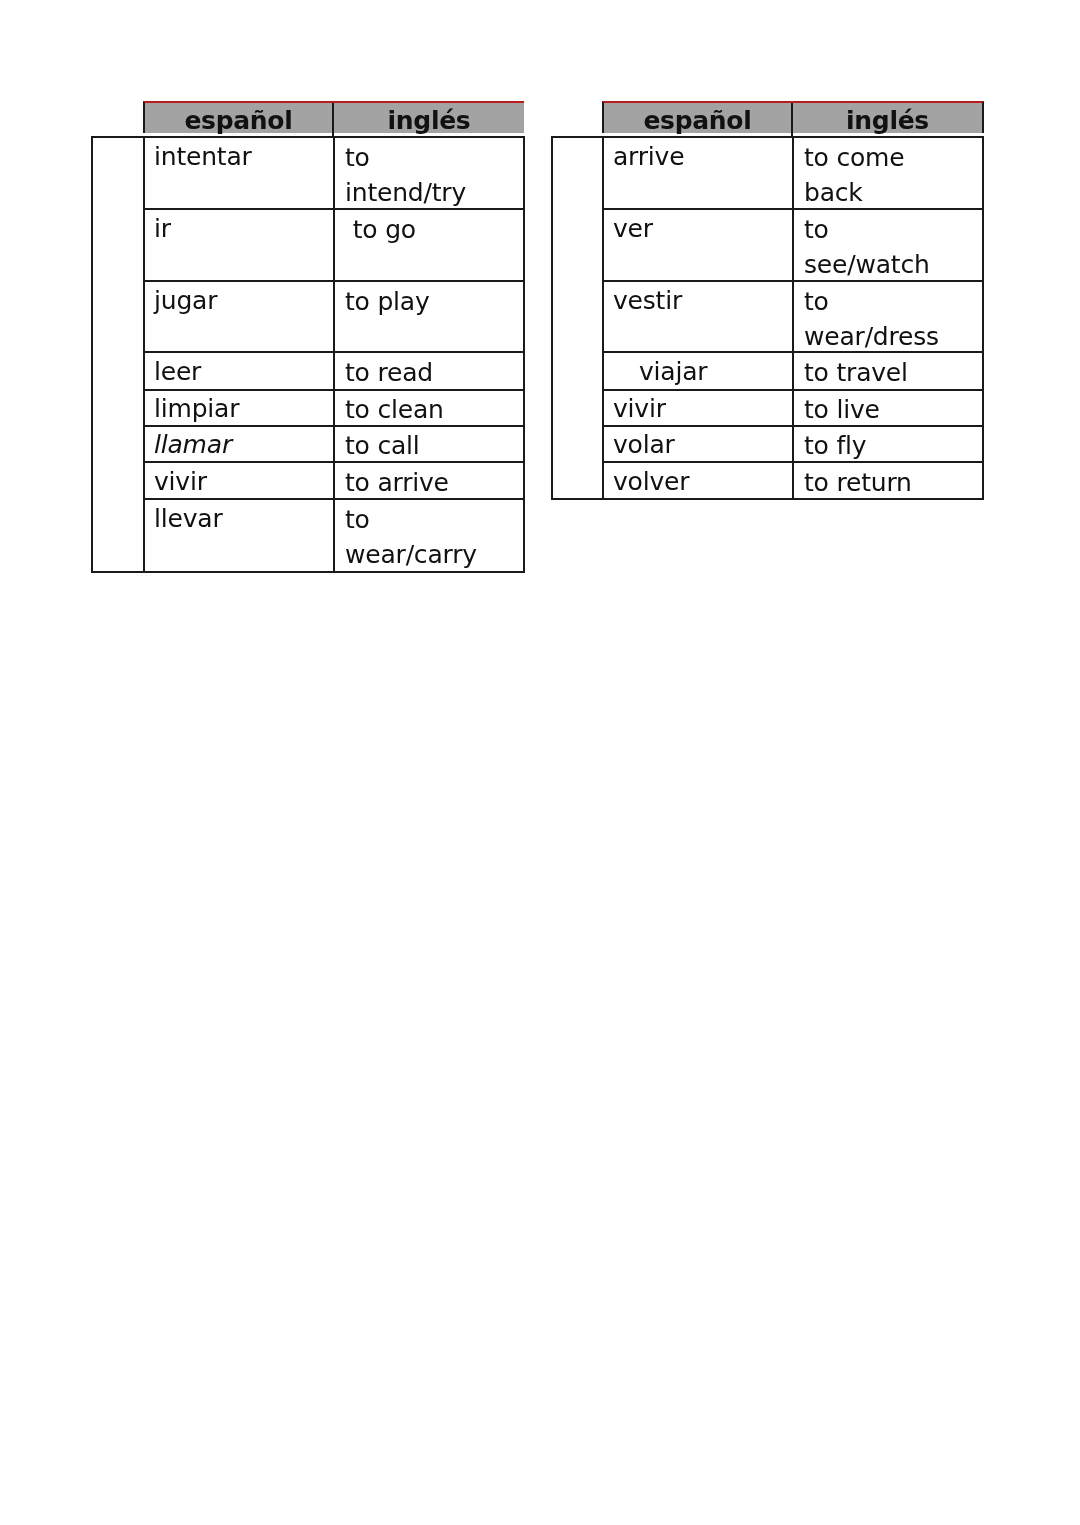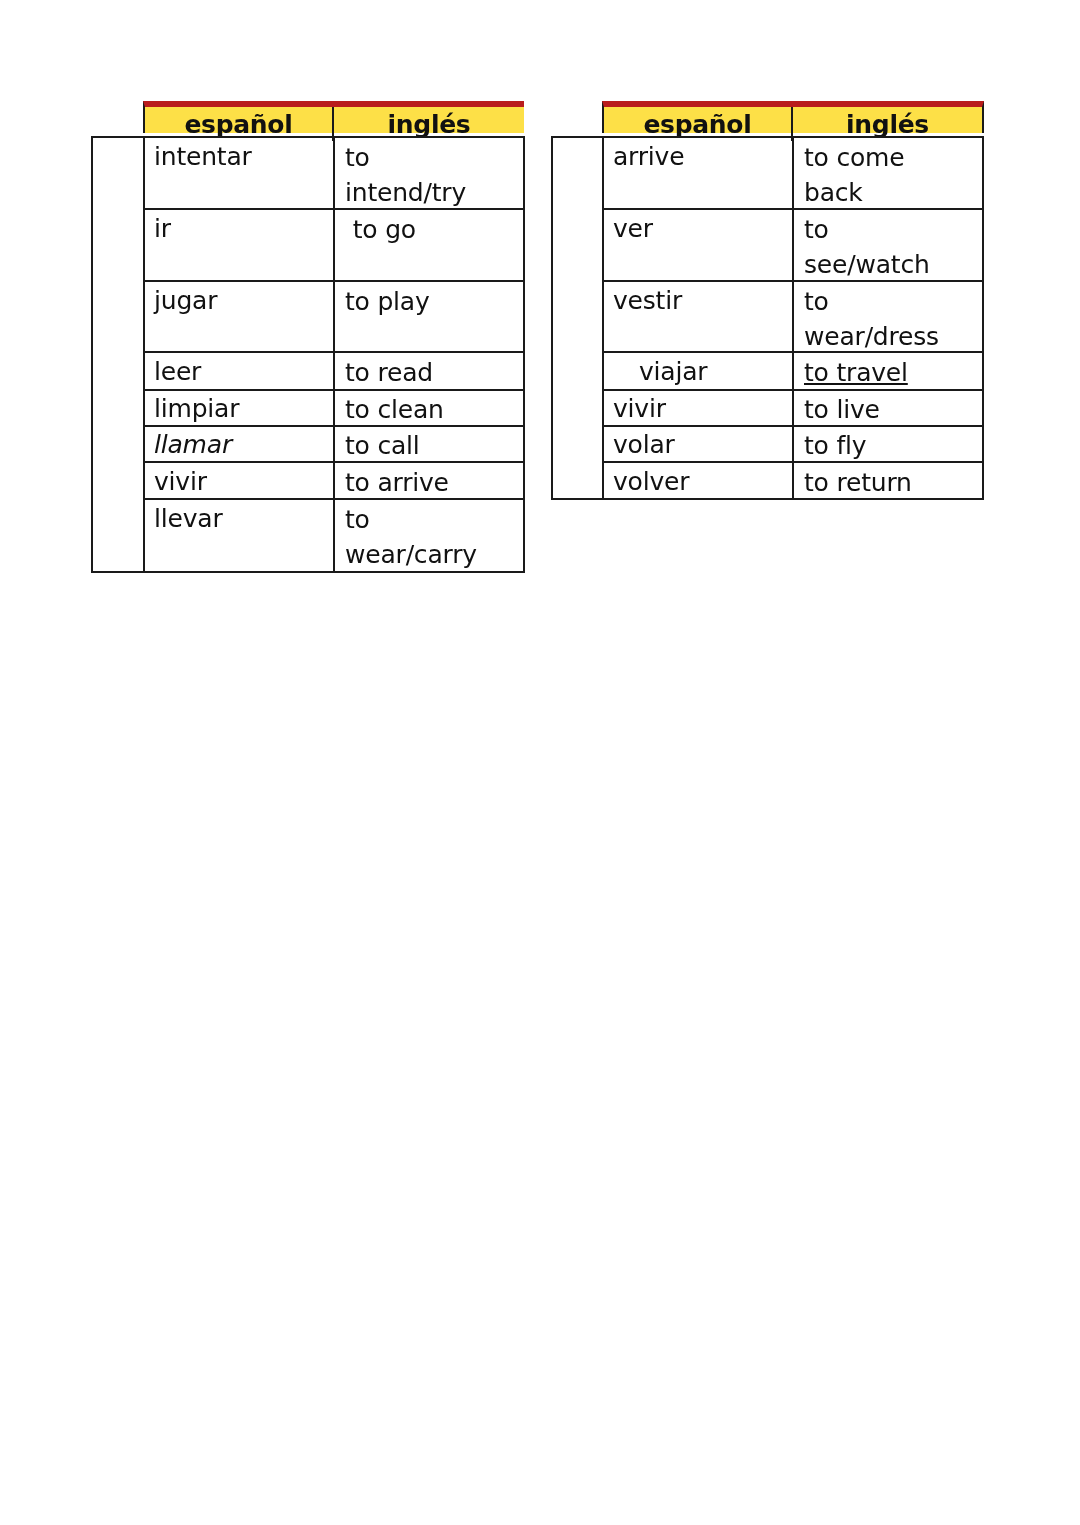--- a/index.html
+++ b/index.html
@@ -3,22 +3,22 @@
 <meta charset="utf-8">
 <style>
   html, body { margin: 0; padding: 0; }
   body {
     width: 1080px; height: 1525px; background: #ffffff; position: relative;
     font-family: "DejaVu Sans", sans-serif; color: #111;
     overflow: hidden;
   }
   .tbl { position: absolute; }
   .hdr {
-    position: absolute; top: 0; height: 32px; background: #fde047;
-    border-top: 6px solid #b91c1c; box-sizing: border-box;
+    position: absolute; top: 0; height: 32px; background: #a3a3a3;
+    border-top: 2px solid #b91c1c; box-sizing: border-box;
   }
   .hdr .hc {
     position: absolute; top: 0; height: 34px; box-sizing: border-box;
     font-weight: bold; font-size: 25px; text-align: center; line-height: 36px;
     letter-spacing: -0.3px;
   }
   .frame { position: absolute; border: 2px solid #1a1a1a; box-sizing: border-box; }
   .vline { position: absolute; width: 2px; background: #1a1a1a; }
   .hline { position: absolute; height: 2px; background: #1a1a1a; }
   .cell {
@@ -86,20 +86,20 @@
   <div class="cell" style="left:613px;top:139px;">arrive</div>
   <div class="cell" style="left:804px;top:140px;">to come
 back</div>
   <div class="cell" style="left:613px;top:211px;">ver</div>
   <div class="cell" style="left:804px;top:212px;">to
 see/watch</div>
   <div class="cell" style="left:613px;top:283px;">vestir</div>
   <div class="cell" style="left:804px;top:284px;">to
 wear/dress</div>
   <div class="cell" style="left:613px;top:354px;margin-left:26px;">viajar</div>
-  <div class="cell" style="left:804px;top:355px;text-decoration:underline;">to travel</div>
+  <div class="cell" style="left:804px;top:355px;">to travel</div>
   <div class="cell" style="left:613px;top:391px;">vivir</div>
   <div class="cell" style="left:804px;top:392px;">to live</div>
   <div class="cell" style="left:613px;top:427px;">volar</div>
   <div class="cell" style="left:804px;top:428px;">to fly</div>
   <div class="cell" style="left:613px;top:464px;">volver</div>
   <div class="cell" style="left:804px;top:465px;">to return</div>
 </div>
 
 </body></html>

